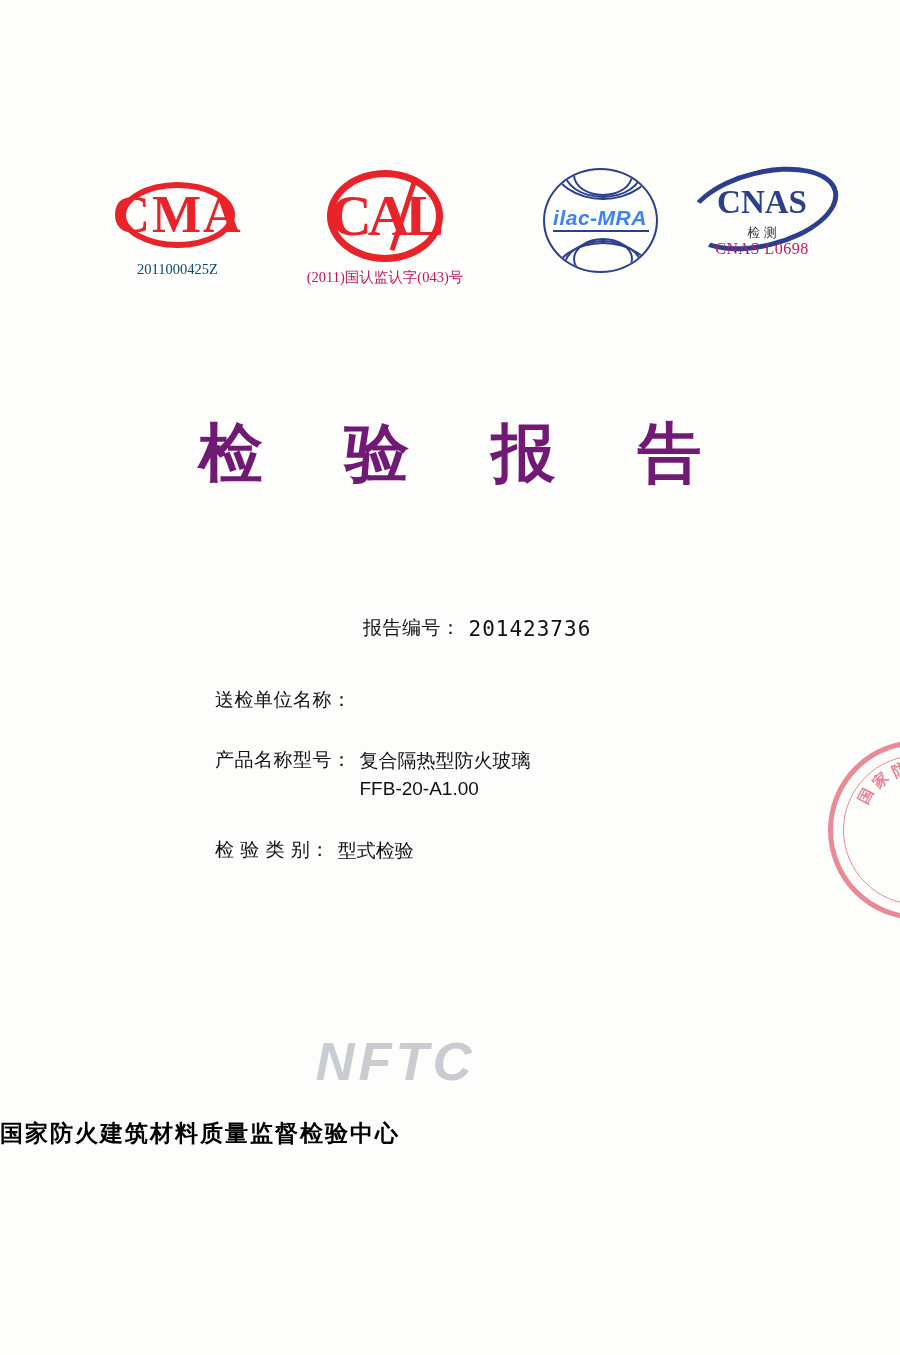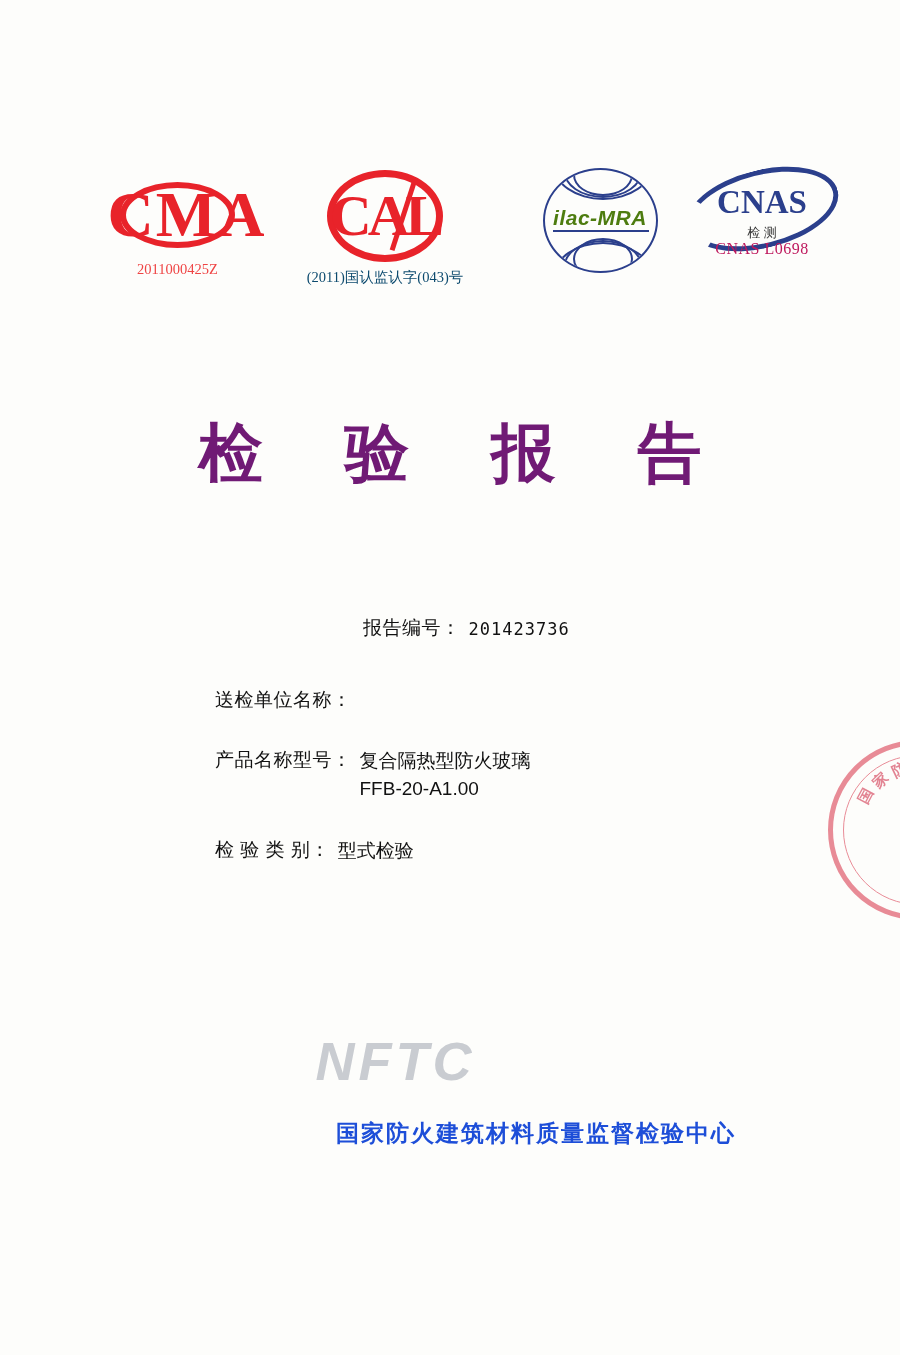--- a/index.html
+++ b/index.html
@@ -50,33 +50,33 @@
     border: 6px solid #e8232a;
     border-radius: 50%/50%;
     box-sizing: border-box;
   }
   .cma-text {
     position: absolute;
     left: 0; top: 4px;
     width: 140px;
     font-family: "Liberation Serif", serif;
     font-weight: bold;
-    font-size: 64px;
+    font-size: 52px;
     letter-spacing: 2px;
     color: #e8232a;
     line-height: 62px;
   }
   .logo-caption {
     font-family: "Liberation Serif", serif;
     font-size: 14.5px;
-    color: #0c4a6e;
+    color: #be185d;
     margin-top: 6px;
     white-space: nowrap;
   }
-  .logo-cma .logo-caption { color: #ef4444; }
+  .logo-cma .logo-caption { color: #0c4a6e; }
 
   
   .logo-cal { left: 285px; top: 10px; width: 200px; }
   .cal-mark {
     position: relative;
     width: 160px;
     height: 92px;
     margin: 0 auto;
   }
   .cal-ring {
@@ -131,21 +131,21 @@
   }
   .ilac-text {
     position: absolute;
     left: 0; top: 38px;
     width: 150px;
     text-align: center;
     font-family: "Liberation Sans", sans-serif;
     font-weight: bold;
     font-style: italic;
     font-size: 21px;
-    color: #4d7c0f;
+    color: #3b82f6;
     letter-spacing: 0.5px;
   }
   .ilac-underline {
     position: absolute;
     left: 28px; top: 62px;
     width: 96px; height: 2px;
     background: #2b3f8c;
   }
 
   
@@ -235,21 +235,21 @@
     letter-spacing: 0.5px;
   }
   .field-value {
     font-size: 19px;
     margin-left: 8px;
     white-space: pre-line;
     line-height: 28px;
   }
   .mono {
     font-family: "DejaVu Sans Mono", monospace;
-    font-size: 17px;
+    font-size: 21px;
     letter-spacing: 1px;
   }
 
   
   .nftc-watermark {
     position: absolute;
     top: 1030px;
     left: 0;
     width: 791px;
     text-align: center;
@@ -258,26 +258,26 @@
     font-style: italic;
     font-size: 54px;
     letter-spacing: 4px;
     color: #c9ccd1;
   }
   .footer-org {
     position: absolute;
     top: 1118px;
     left: 0;
     width: 736px;
-    text-align: right;
+    text-align: left;
     font-family: "DejaVu Sans", sans-serif;
     font-weight: bold;
     font-size: 23px;
     letter-spacing: 2px;
-    color: #1d4ed8;
+    color: #000000;
   }
 
   
   .stamp {
     position: absolute;
     left: 828px;
     top: 740px;
     width: 180px;
     height: 180px;
     border: 5px solid #e06070;

